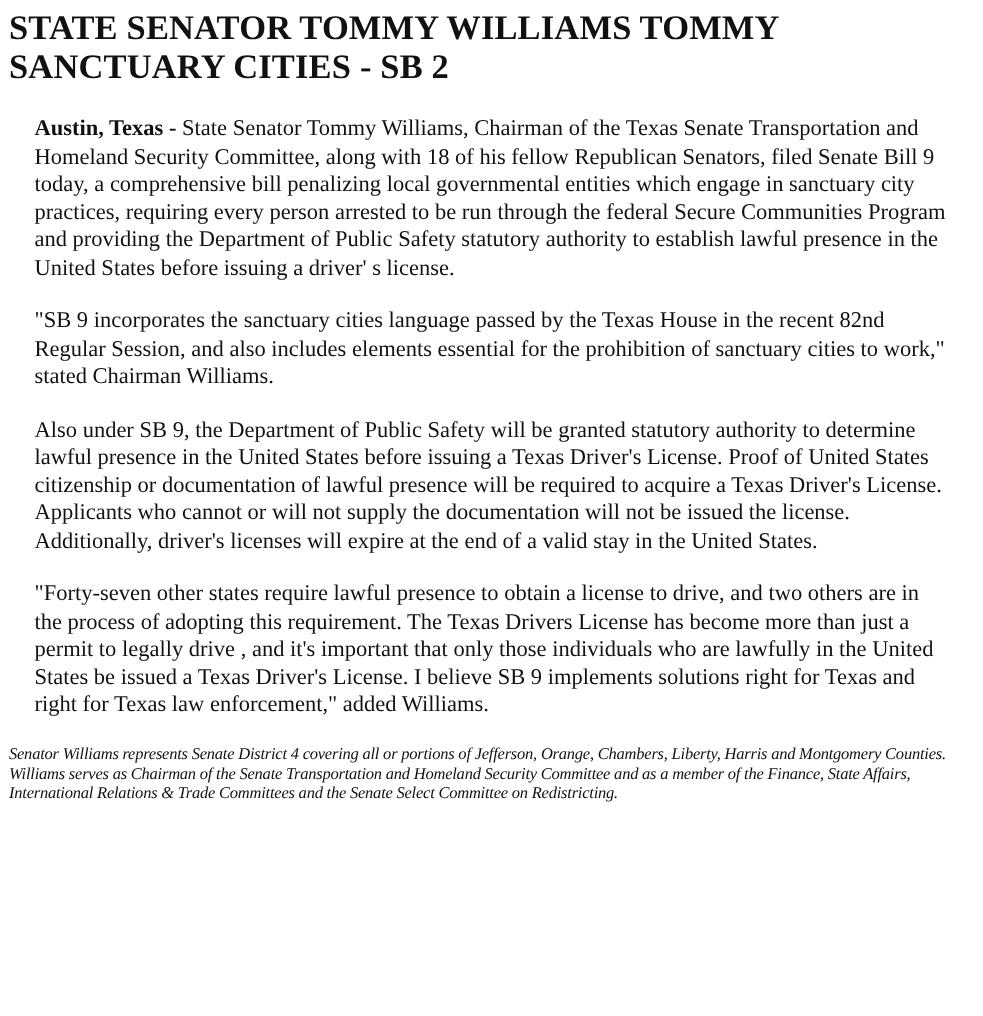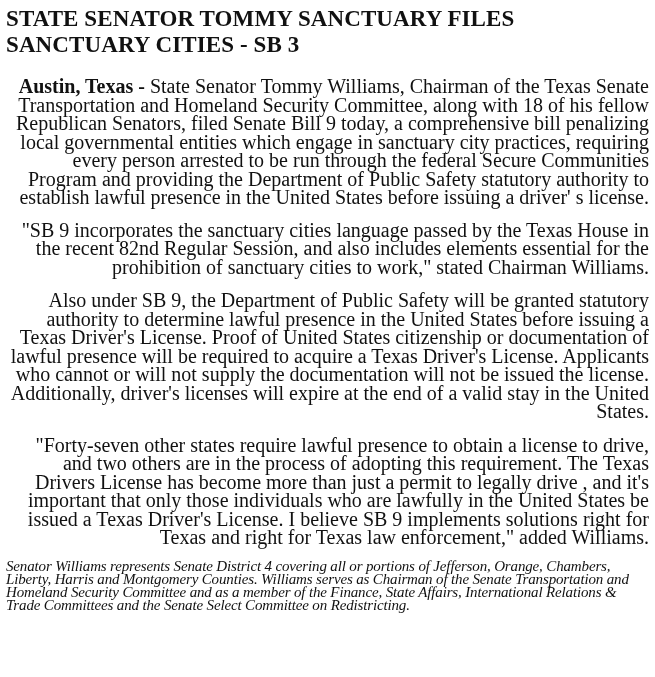--- a/index.html
+++ b/index.html
@@ -25,48 +25,47 @@
       letter-spacing: 0.1px;
     }
     .subhead {
       font-style: italic;
       font-size: 22px;
       line-height: 26px;
       margin: 17px 0 0 0;
       font-weight: normal;
     }
     .para {
-      font-size: 20px;
+      font-size: 15px;
       line-height: 18.5px;
-      margin: 0;
-      text-align: right;
+      margin: 17px;
     }
     .p1 { margin-top: 19px; }
     .p2 { margin-top: 14px; }
     .p3 { margin-top: 14px; }
     .p4 { margin-top: 15px; }
     .p5 { margin-top: 15px; }
     .dateline {
       font-weight: bold;
     }
     .footer {
       font-style: italic;
-      font-size: 15px;
+      font-size: 11px;
       line-height: 13.2px;
       margin: 13px 0 0 0;
       letter-spacing: -0.15px;
     }
   </style>
 </head>
 <body>
 
 <div class="page">
   <h1 class="headline">
-    <span>STATE SENATOR TOMMY SANCTUARY FILES</span><br>
-    <span>SANCTUARY CITIES - SB 3</span>
+    <span>STATE SENATOR TOMMY WILLIAMS TOMMY</span><br>
+    <span>SANCTUARY CITIES - SB 2</span>
   </h1>
 
 
   <p class="para p1"><span class="dateline">Austin, Texas</span><span class="dateline"> - </span><span>State Senator Tommy Williams, Chairman of the Texas Senate Transportation and Homeland Security Committee, along with 18 of his fellow Republican Senators, filed Senate Bill 9 today, a comprehensive bill penalizing local governmental entities which engage in sanctuary city practices, requiring every person arrested to be run through the federal Secure Communities Program and providing the Department of Public Safety statutory authority to establish lawful presence in the United States before issuing a driver' s license.</span></p>
 
   <p class="para p2">"SB 9 incorporates the sanctuary cities language passed by the Texas House in the recent 82nd Regular Session, and also includes elements essential for the prohibition of sanctuary cities to work," stated Chairman Williams.</p>
 
 
   <p class="para p4">Also under SB 9, the Department of Public Safety will be granted statutory authority to determine lawful presence in the United States before issuing a Texas Driver's License.  Proof of United States citizenship or documentation of lawful presence will be required to acquire a Texas Driver's License.   Applicants who cannot or will not supply the documentation will not be issued the license.  Additionally, driver's licenses will expire at the end of a valid stay in the United States.</p>
 

